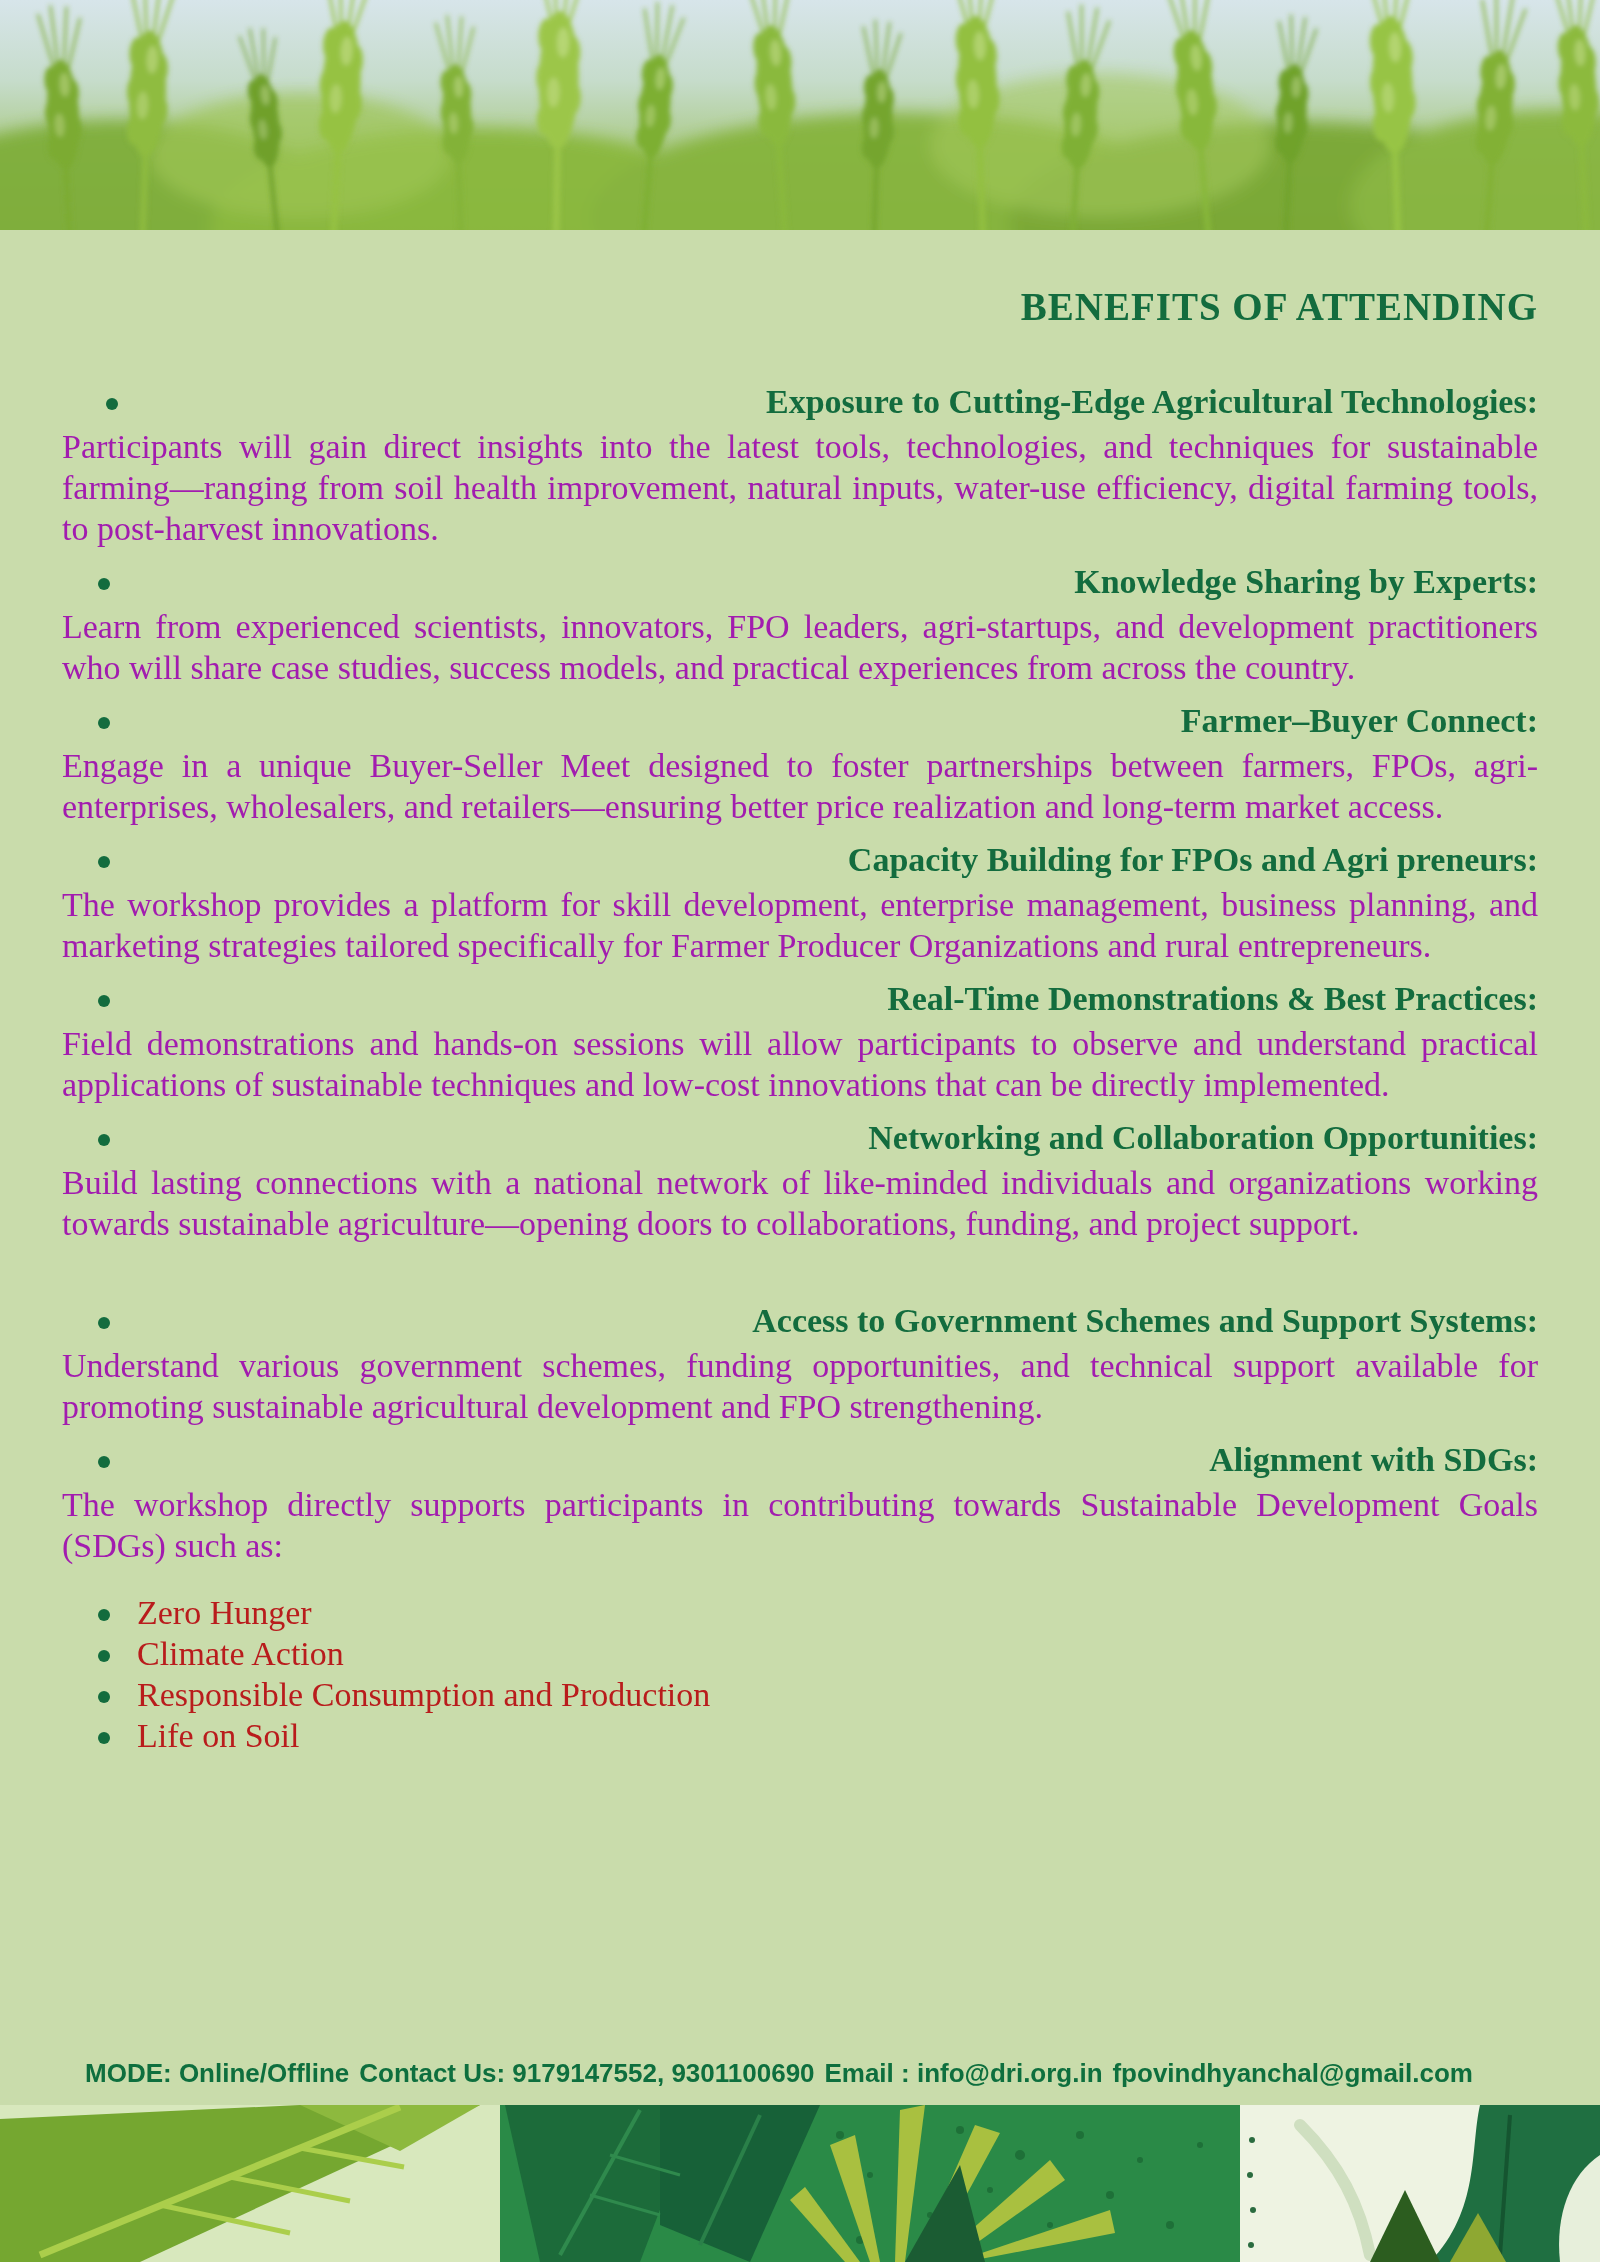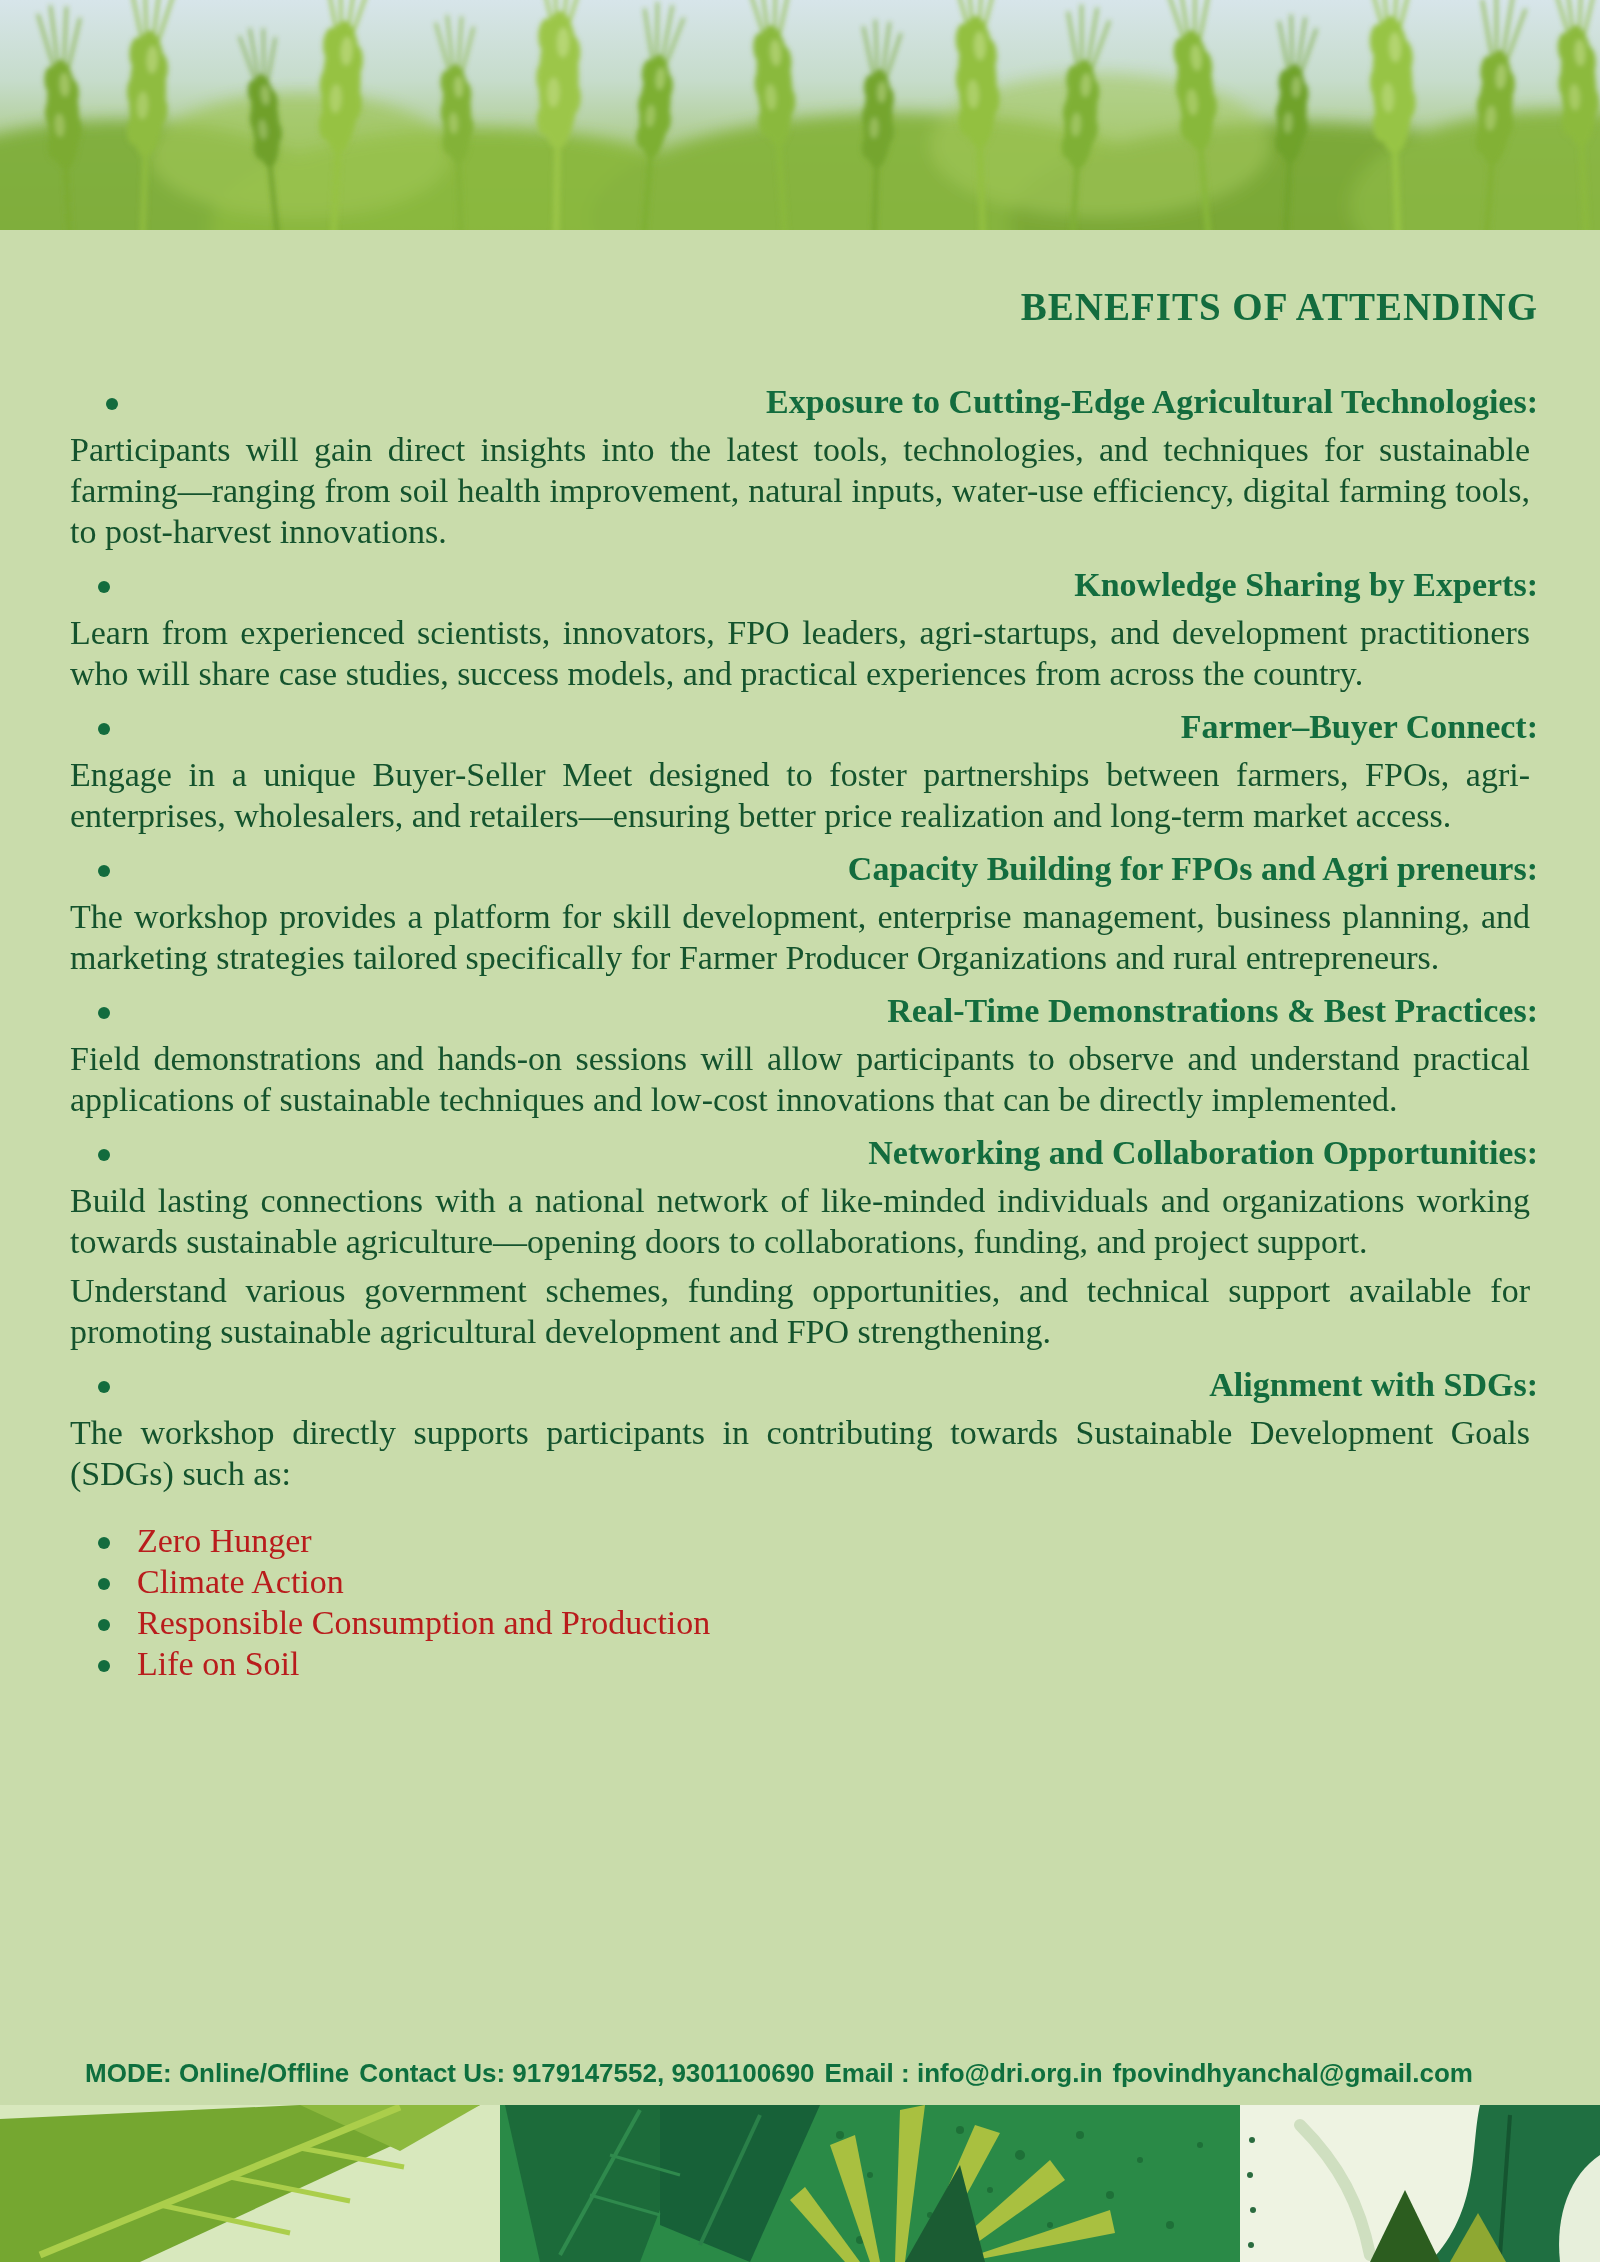--- a/index.html
+++ b/index.html
@@ -19,22 +19,22 @@
     font-size:34px; font-weight:bold; color:#136c3e;
     margin:14px 0 5px 0; padding-left:36px;justify-content:space-between;
   }
   .benefit-head .dot, .sdg-item .dot {
     width:12px; height:12px; border-radius:50%; background:#136c3e;
     flex:0 0 12px; margin-right:27px; align-self:center; margin-top:4px;
   }
   .head-first { padding-left:44px; }
   .head-first .dot { margin-right:33px; }
   .benefit-body {
-    font-size:34px; line-height:41px; color:#14532d;
-    text-align:justify; margin:8px;font-family:Liberation Serif, serif;
+    font-size:34px; line-height:41px; color:#a21caf;
+    text-align:justify; margin:0;font-family:Liberation Serif, serif;
   }
   .gap-before { margin-top:58px; }
   .sdg-list { margin-top:26px; }
   .sdg-item {
     display:flex; align-items:flex-end; padding-left:36px;
     font-size:34px; line-height:41px; color:#b91c1c;
   }
   .footer {
     position:absolute; left:0; top:2058px; width:1600px;
     box-sizing:border-box; padding:0 127px 0 85px;
@@ -152,20 +152,24 @@
 
   <div class="benefit">
     <div class="benefit-head">
       <span class="dot"></span>
       <span>Networking and Collaboration Opportunities:</span>
     </div>
     <p class="benefit-body">Build lasting connections with a national network of like-minded individuals and organizations working towards sustainable agriculture—opening doors to collaborations, funding, and project support.</p>
   </div>
 
   <div class="benefit">
+    <div class="benefit-head gap-before">
+      <span class="dot"></span>
+      <span>Access to Government Schemes and Support Systems:</span>
+    </div>
     <p class="benefit-body">Understand various government schemes, funding opportunities, and technical support available for promoting sustainable agricultural development and FPO strengthening.</p>
   </div>
 
   <div class="benefit">
     <div class="benefit-head">
       <span class="dot"></span>
       <span>Alignment with SDGs:</span>
     </div>
     <p class="benefit-body">The workshop directly supports participants in contributing towards Sustainable Development Goals (SDGs) such as:</p>
   </div>

